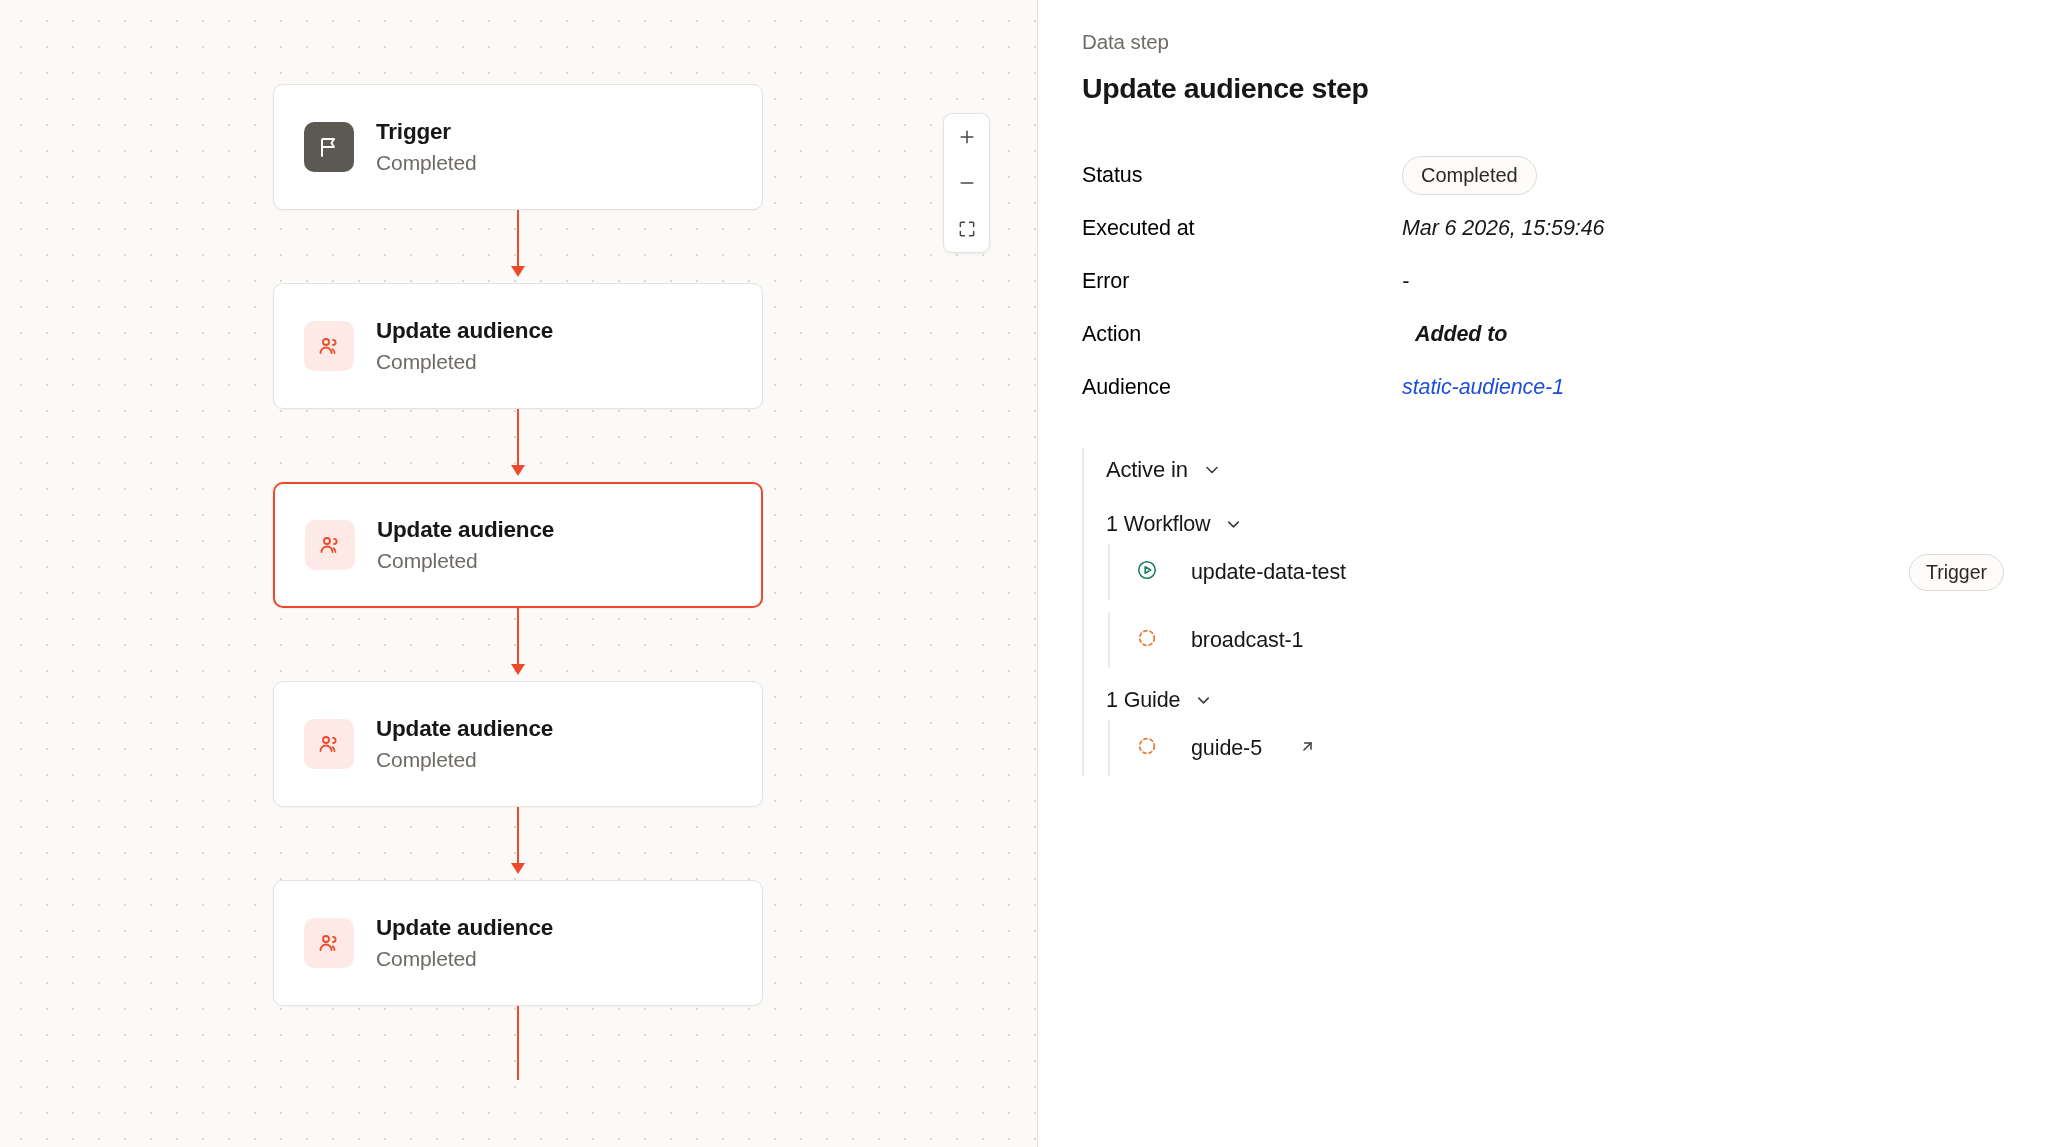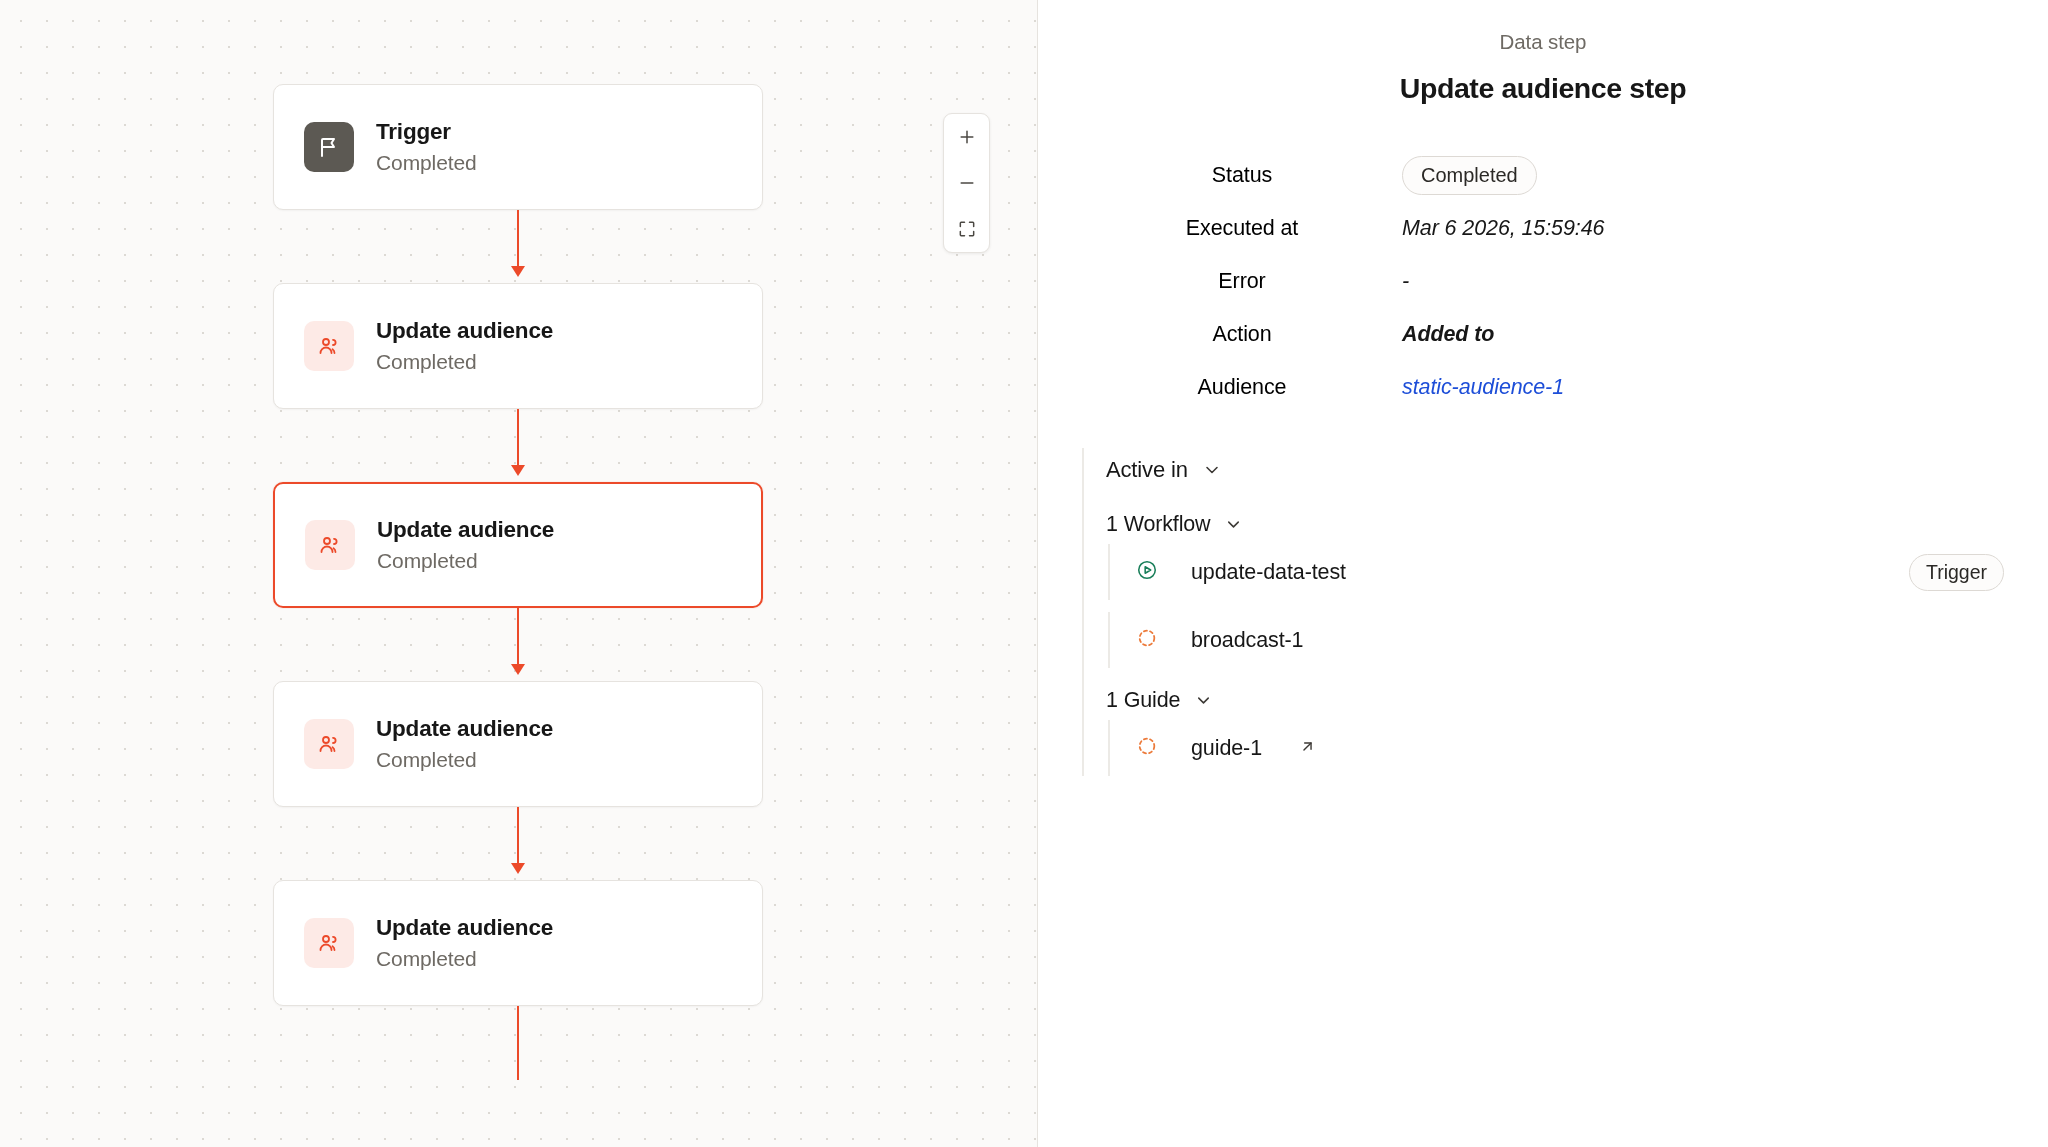--- a/index.html
+++ b/index.html
@@ -125,21 +125,20 @@
   }
   .zoom-btn + .zoom-btn { border-top: 0px solid transparent; }
 
   
   .panel {
     position: relative;
     width: 1010px;
     height: 1147px;
     background: #ffffff;
     padding: 30px 44px 0 44px;
-    text-align: center;
   }
   .panel-kicker {
     font-size: 20.5px;
     color: #6e6a64;
     letter-spacing: -0.1px;
     margin: 0 0 18px 0;
   }
   .panel-title {
     font-size: 28.5px;
     font-weight: 700;
@@ -160,21 +159,21 @@
     font-size: 21.5px;
     color: #000000;
     letter-spacing: -0.1px;
   }
   .detail-value {
     font-size: 21.5px;
     color: #171717;
     letter-spacing: -0.1px;
     font-style: italic;
   }
-  .detail-value.bold { font-weight: 700; }
+  .detail-value.bold { font-weight: 700; margin-left: 13px; }
   .detail-value.link { color: #1d4ed8; }
   .badge {
     display: inline-block;
     border: 1px solid #ddd9d4;
     border-radius: 999px;
     padding: 7px 18px;
     font-size: 20px;
     color: #2b2926;
     background: #fdfcfb;
   }
@@ -456,21 +455,21 @@
                 <path d="M6 9l6 6 6-6"></path>
               </svg>
           </span>
         </div>
         <div class="acc-item">
           <span>
             <svg width="22" height="22" viewBox="0 0 24 24" fill="none" stroke="#ec7a3a" stroke-width="1.9" stroke-linecap="round">
               <circle cx="12" cy="12" r="8" stroke-dasharray="3.4 3.4"></circle>
             </svg>
           </span>
-          <span class="item-label">guide-1</span>
+          <span class="item-label">guide-5</span>
           <span class="ext-icon">
             <svg width="17" height="17" viewBox="0 0 24 24" fill="none" stroke="currentColor" stroke-width="2" stroke-linecap="round" stroke-linejoin="round">
               <path d="M7 17L17 7"></path>
                 <path d="M8 7h9v9"></path>
             </svg>
           </span>
         </div>
       </div>
 
     </div>

